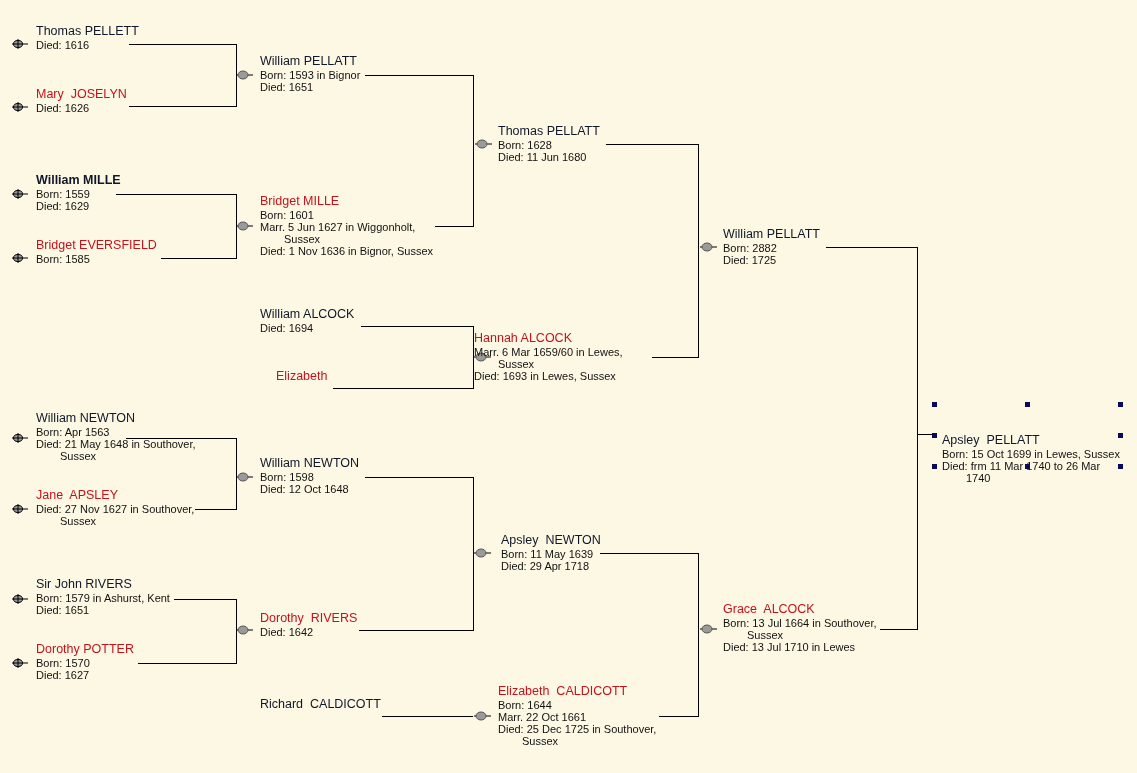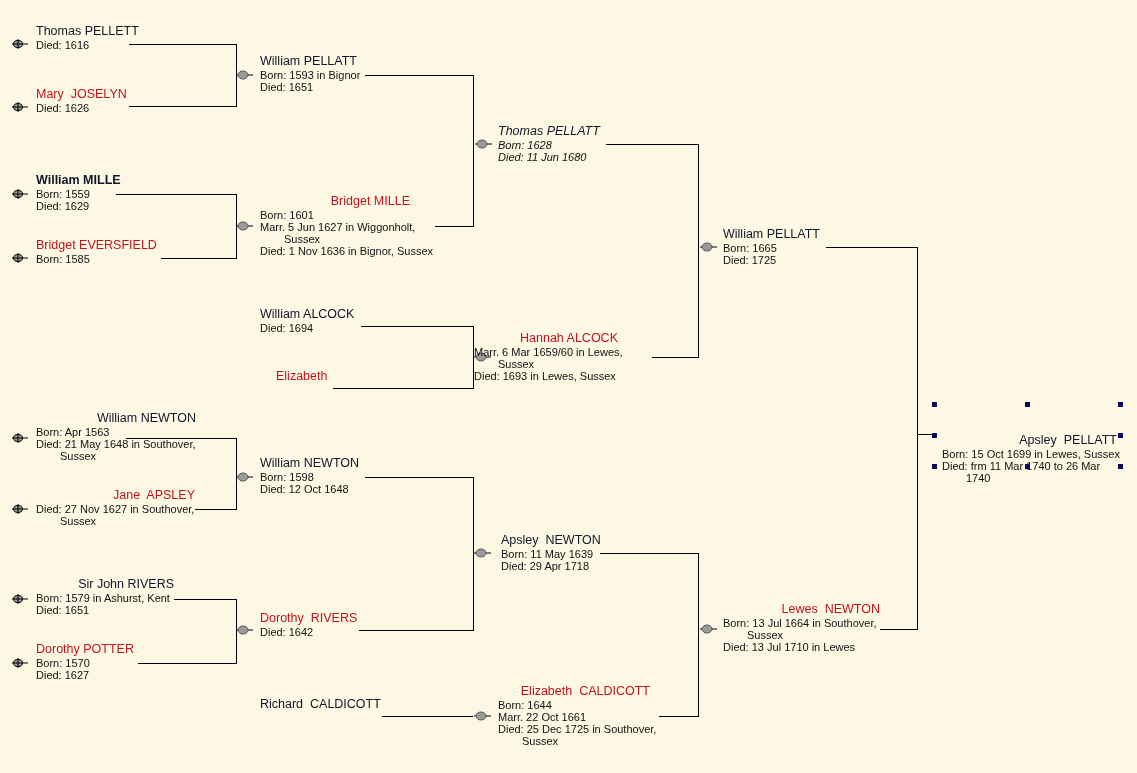--- a/index.html
+++ b/index.html
@@ -9,21 +9,21 @@
     font-family:"Liberation Sans", sans-serif;
     position:relative;
   }
   #lines { position:absolute; left:0; top:0; width:1137px; height:773px; }
   .person { position:absolute; font-size:11px; color:#111; line-height:12px; }
   .person .name { font-size:12.5px; line-height:15px; white-space:nowrap; }
   .person .name.male { color:#0f172a; }
   .person .name.female { color:#c4121d; }
   .person .line { white-space:nowrap; }
   .person .line.indent { padding-left:24px; }
-  .person .name.center { text-align:right; }
+  .person .name.center { text-align:left; }
   .handle { position:absolute; width:5px; height:5px; background:#0a0a5a; }
 </style>
 </head>
 <body>
 
 <svg id="lines" xmlns="http://www.w3.org/2000/svg">
   <g stroke="#000" stroke-width="1" fill="none" shape-rendering="crispEdges">
 
     <polyline points="129,44 236,44 236,106 129,106"></polyline>
     <polyline points="116,194 236,194 236,258 161,258"></polyline>
@@ -155,34 +155,34 @@
       <div class="line indent">Sussex</div>
       <div class="line">Died: 1 Nov 1636 in Bignor, Sussex</div>
     </div>
     <div class="person" style="left: 260px; top: 307px;">
       <div class="name male" style="white-space: pre; text-align: center;">William ALCOCK</div>
       <div class="line">Died:  1694</div>
     </div>
     <div class="person" style="left: 276px; top: 369px;">
       <div class="name female" style="white-space: pre;">Elizabeth</div>
     </div>
-    <div class="person" style="left: 498px; top: 124px; font-style: italic;">
+    <div class="person" style="left: 498px; top: 124px;">
       <div class="name male" style="white-space: pre;">Thomas PELLATT</div>
       <div class="line">Born: 1628</div>
       <div class="line">Died: 11 Jun 1680</div>
     </div>
     <div class="person" style="left: 474px; top: 331px; width: 144px;">
       <div class="name female center" style="white-space: pre;">Hannah ALCOCK</div>
       <div class="line">Marr. 6 Mar 1659/60 in Lewes,</div>
       <div class="line indent">Sussex</div>
       <div class="line">Died: 1693 in Lewes, Sussex</div>
     </div>
     <div class="person" style="left: 723px; top: 227px;">
       <div class="name male" style="white-space: pre;">William PELLATT</div>
-      <div class="line">Born: 1665</div>
+      <div class="line">Born: 2882</div>
       <div class="line">Died: 1725</div>
     </div>
     <div class="person" style="left: 36px; top: 411px; width: 160px;">
       <div class="name male center" style="white-space: pre;">William NEWTON</div>
       <div class="line">Born: Apr 1563</div>
       <div class="line">Died: 21 May 1648 in Southover,</div>
       <div class="line indent">Sussex</div>
     </div>
     <div class="person" style="left: 36px; top: 488px; width: 159px;">
       <div class="name female center" style="white-space: pre;">Jane  APSLEY</div>
@@ -217,21 +217,21 @@
       <div class="name male" style="white-space: pre;">Richard  CALDICOTT</div>
     </div>
     <div class="person" style="left: 498px; top: 684px; width: 152px;">
       <div class="name female center" style="white-space: pre;">Elizabeth  CALDICOTT</div>
       <div class="line">Born: 1644</div>
       <div class="line">Marr. 22 Oct 1661</div>
       <div class="line">Died: 25 Dec 1725 in Southover,</div>
       <div class="line indent">Sussex</div>
     </div>
     <div class="person" style="left: 723px; top: 602px; width: 157px;">
-      <div class="name female center" style="white-space: pre;">Lewes  NEWTON</div>
+      <div class="name female center" style="white-space: pre;">Grace  ALCOCK</div>
       <div class="line">Born: 13 Jul 1664 in Southover,</div>
       <div class="line indent">Sussex</div>
       <div class="line">Died: 13 Jul 1710 in Lewes</div>
     </div>
     <div class="person" style="left: 942px; top: 409px; width: 175px; margin-top: 24px;">
       <div class="name male center" style="white-space: pre;">Apsley  PELLATT</div>
       <div class="line">Born: 15 Oct 1699 in Lewes, Sussex</div>
       <div class="line">Died: frm 11 Mar 1740 to 26 Mar</div>
       <div class="line indent">1740</div>
     </div>

